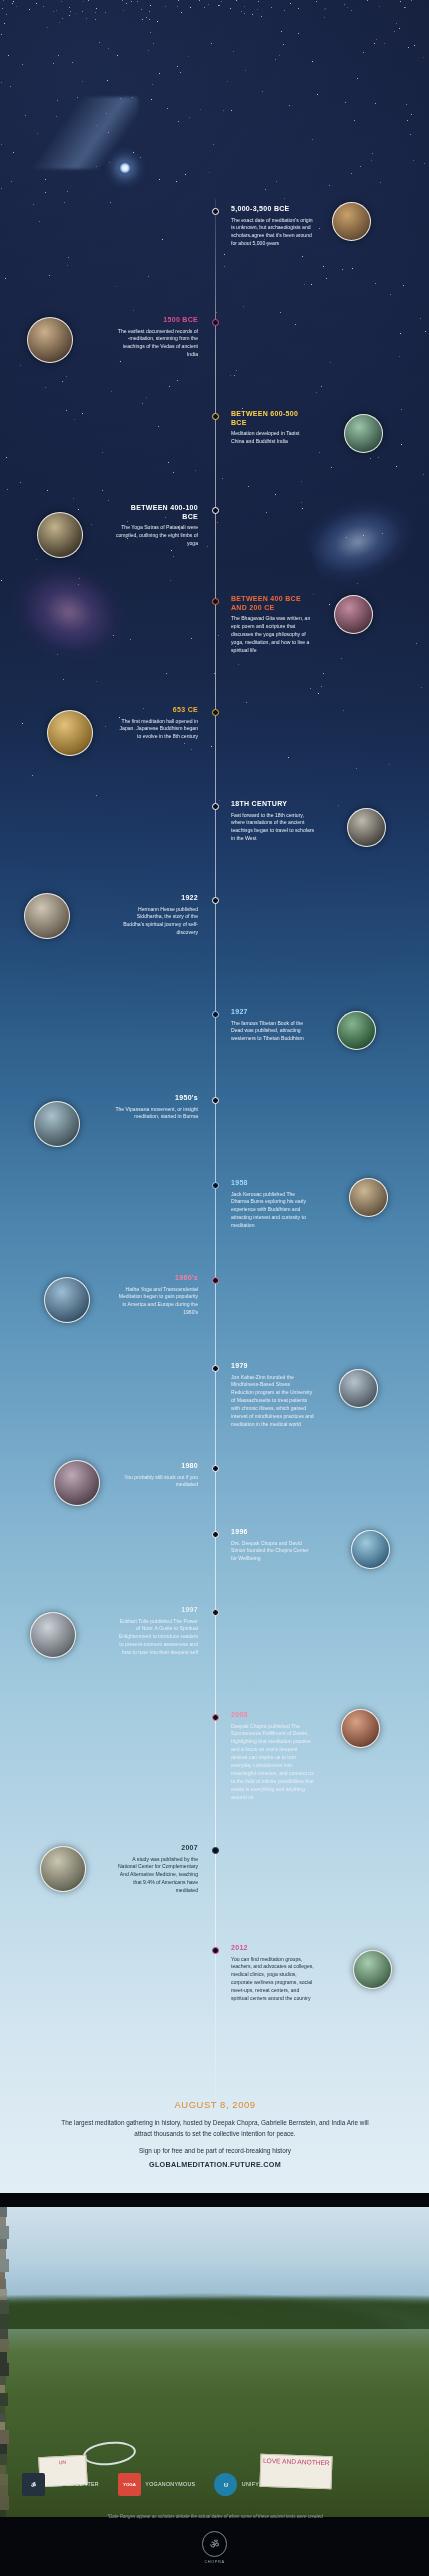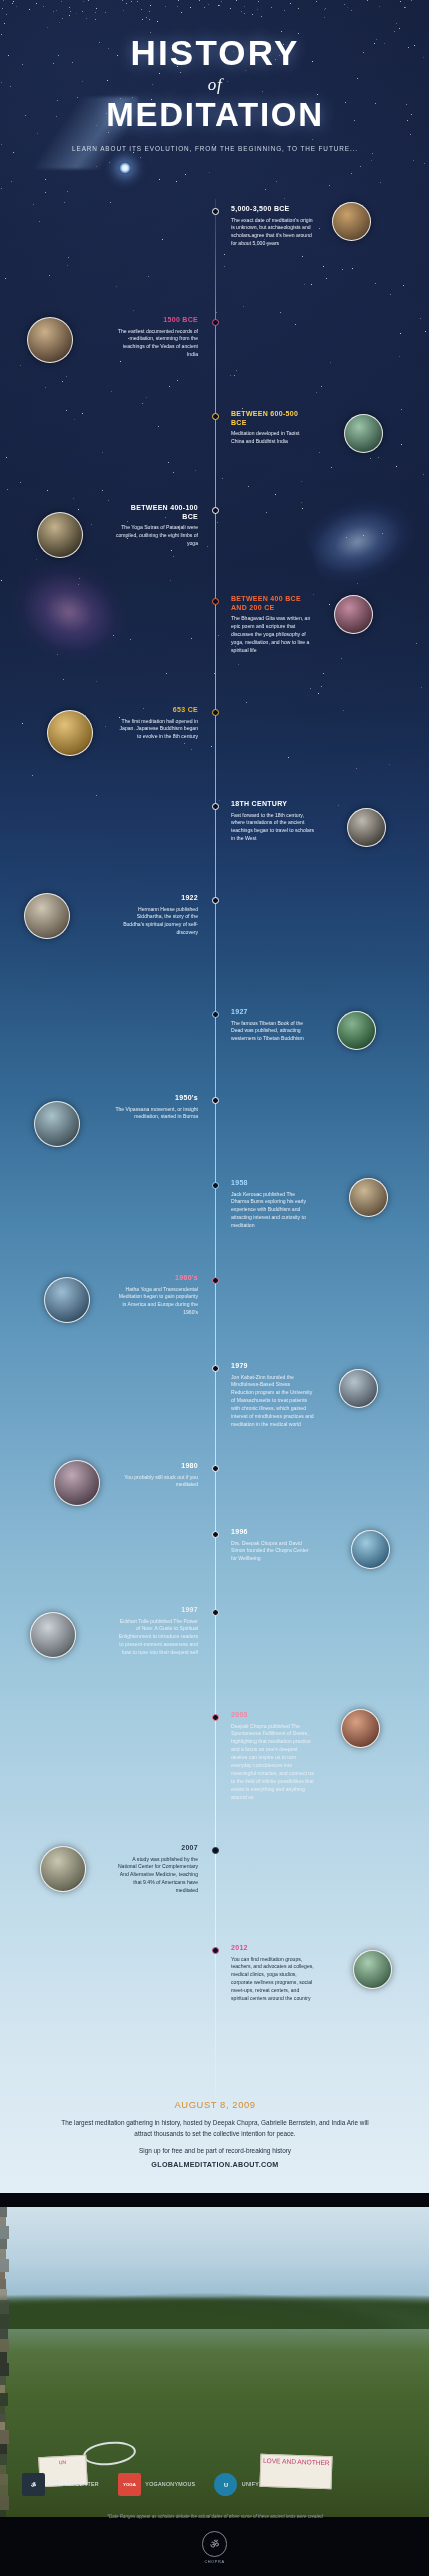--- a/index.html
+++ b/index.html
@@ -536,26 +536,20 @@
       <div class="star" style="width: 0.6px; height: 0.6px; left: 56px; top: 116px; opacity: 0.44;"></div>
     </div>
 
   <div class="comet">
     <div class="tail"></div>
       <div class="head"></div>
   </div>
   <div class="galaxy-a"></div>
   <div class="galaxy-b"></div>
 
-  <div class="header">
-    <div class="title-main">HISTORY</div>
-    <div class="title-of">of</div>
-    <div class="title-sub">MEDITATION</div>
-    <div class="tagline">LEARN ABOUT ITS EVOLUTION, FROM THE BEGINNING, TO THE FUTURE...</div>
-  </div>
 
   <div class="spine"></div>
 
   <div id="events">
       <div class="event" style="top: 205px;">
         <div class="dot" style="border-color: rgb(255, 255, 255);"></div>
         <div class="connector" style="left: 219px; width: 13.3px;"></div>
         <div class="txt right">
           <div class="ev-date" style="color: rgb(255, 255, 255);">5,000-3,500 BCE</div>
           <div class="ev-body">The exact date of meditation's origin is unknown, but archaeologists and scholars agree that it's been around for about 5,000 years</div>
@@ -723,21 +717,21 @@
           <div class="ev-body dark">You can find meditation groups, teachers, and advocates at colleges, medical clinics, yoga studios, corporate wellness programs, social meet-ups, retreat centers, and spiritual centers around the country</div>
         </div>
         <div class="photo" style="width: 39px; height: 39px; top: 5.5px; left: 353px; background: radial-gradient(circle at 38% 32%, rgb(168, 205, 176) 0%, rgb(74, 107, 82) 70%, rgb(26, 26, 26) 100%);"></div>
       </div>
     </div>
 
   <div class="cta">
     <div class="cta-date">AUGUST 8, 2009</div>
     <div class="cta-line">The largest meditation gathering in history, hosted by Deepak Chopra, Gabrielle Bernstein, and India Arie will attract thousands to set the collective intention for peace.</div>
     <div class="cta-sub">Sign up for free and be part of record-breaking history</div>
-    <div class="cta-url">GLOBALMEDITATION.ABOUT.COM</div>
+    <div class="cta-url">GLOBALMEDITATION.FUTURE.COM</div>
   </div>
 
   <div class="band">
     <div class="treeline"></div>
     <div id="crowd">
         <div class="h" style="width: 7px; height: 10.4px; left: 264px; top: 193px; background: rgb(58, 63, 56); opacity: 0.71;"></div>
         <div class="h" style="width: 5.5px; height: 8.2px; left: 10.6px; top: 145px; background: rgb(116, 106, 88); opacity: 0.78;"></div>
         <div class="h" style="width: 9px; height: 13.5px; left: 415px; top: 263px; background: rgb(74, 79, 68); opacity: 0.61;"></div>
         <div class="h" style="width: 6.8px; height: 10.3px; left: 310px; top: 190px; background: rgb(74, 79, 68); opacity: 0.77;"></div>
         <div class="h" style="width: 6.2px; height: 9.4px; left: 303px; top: 170px; background: rgb(116, 106, 88); opacity: 0.73;"></div>

